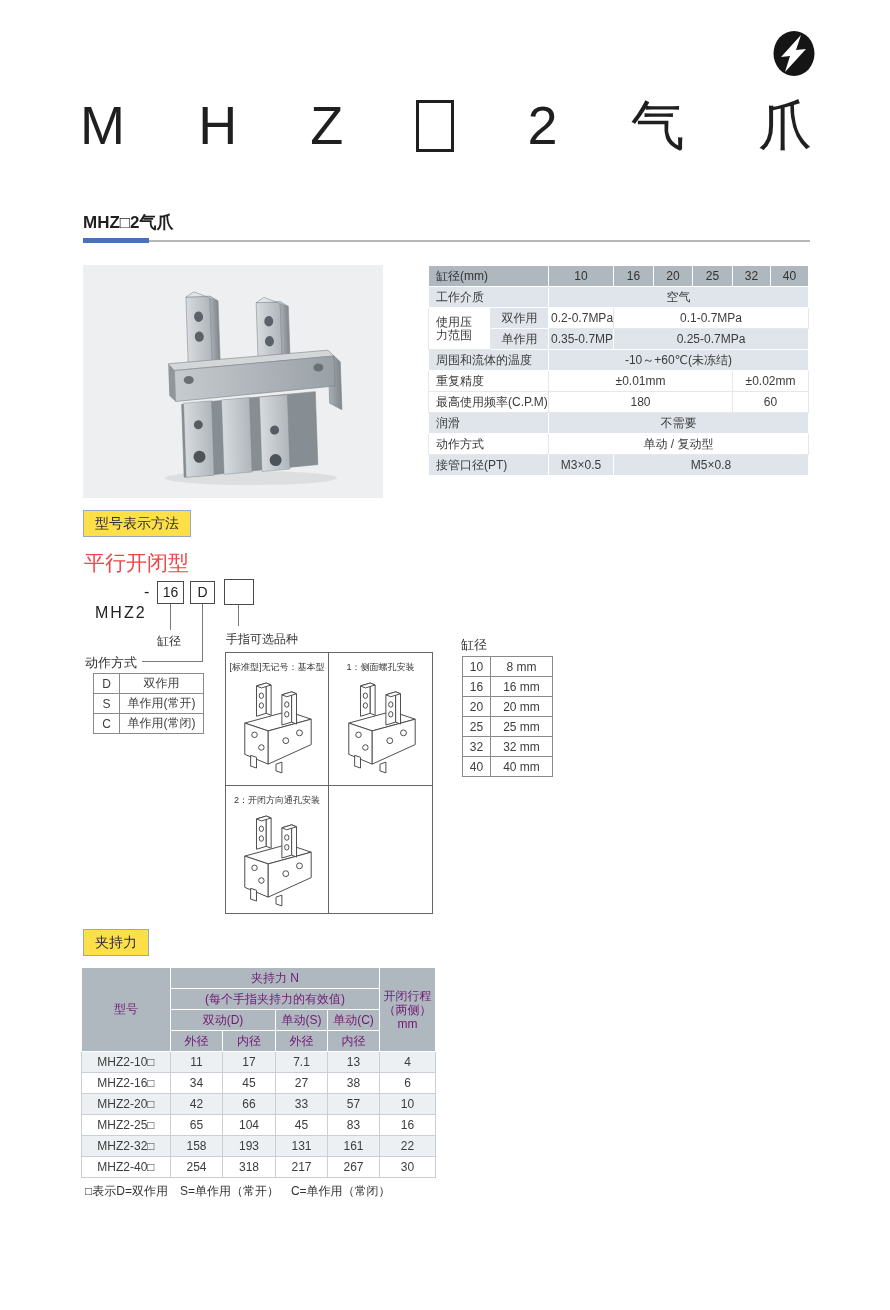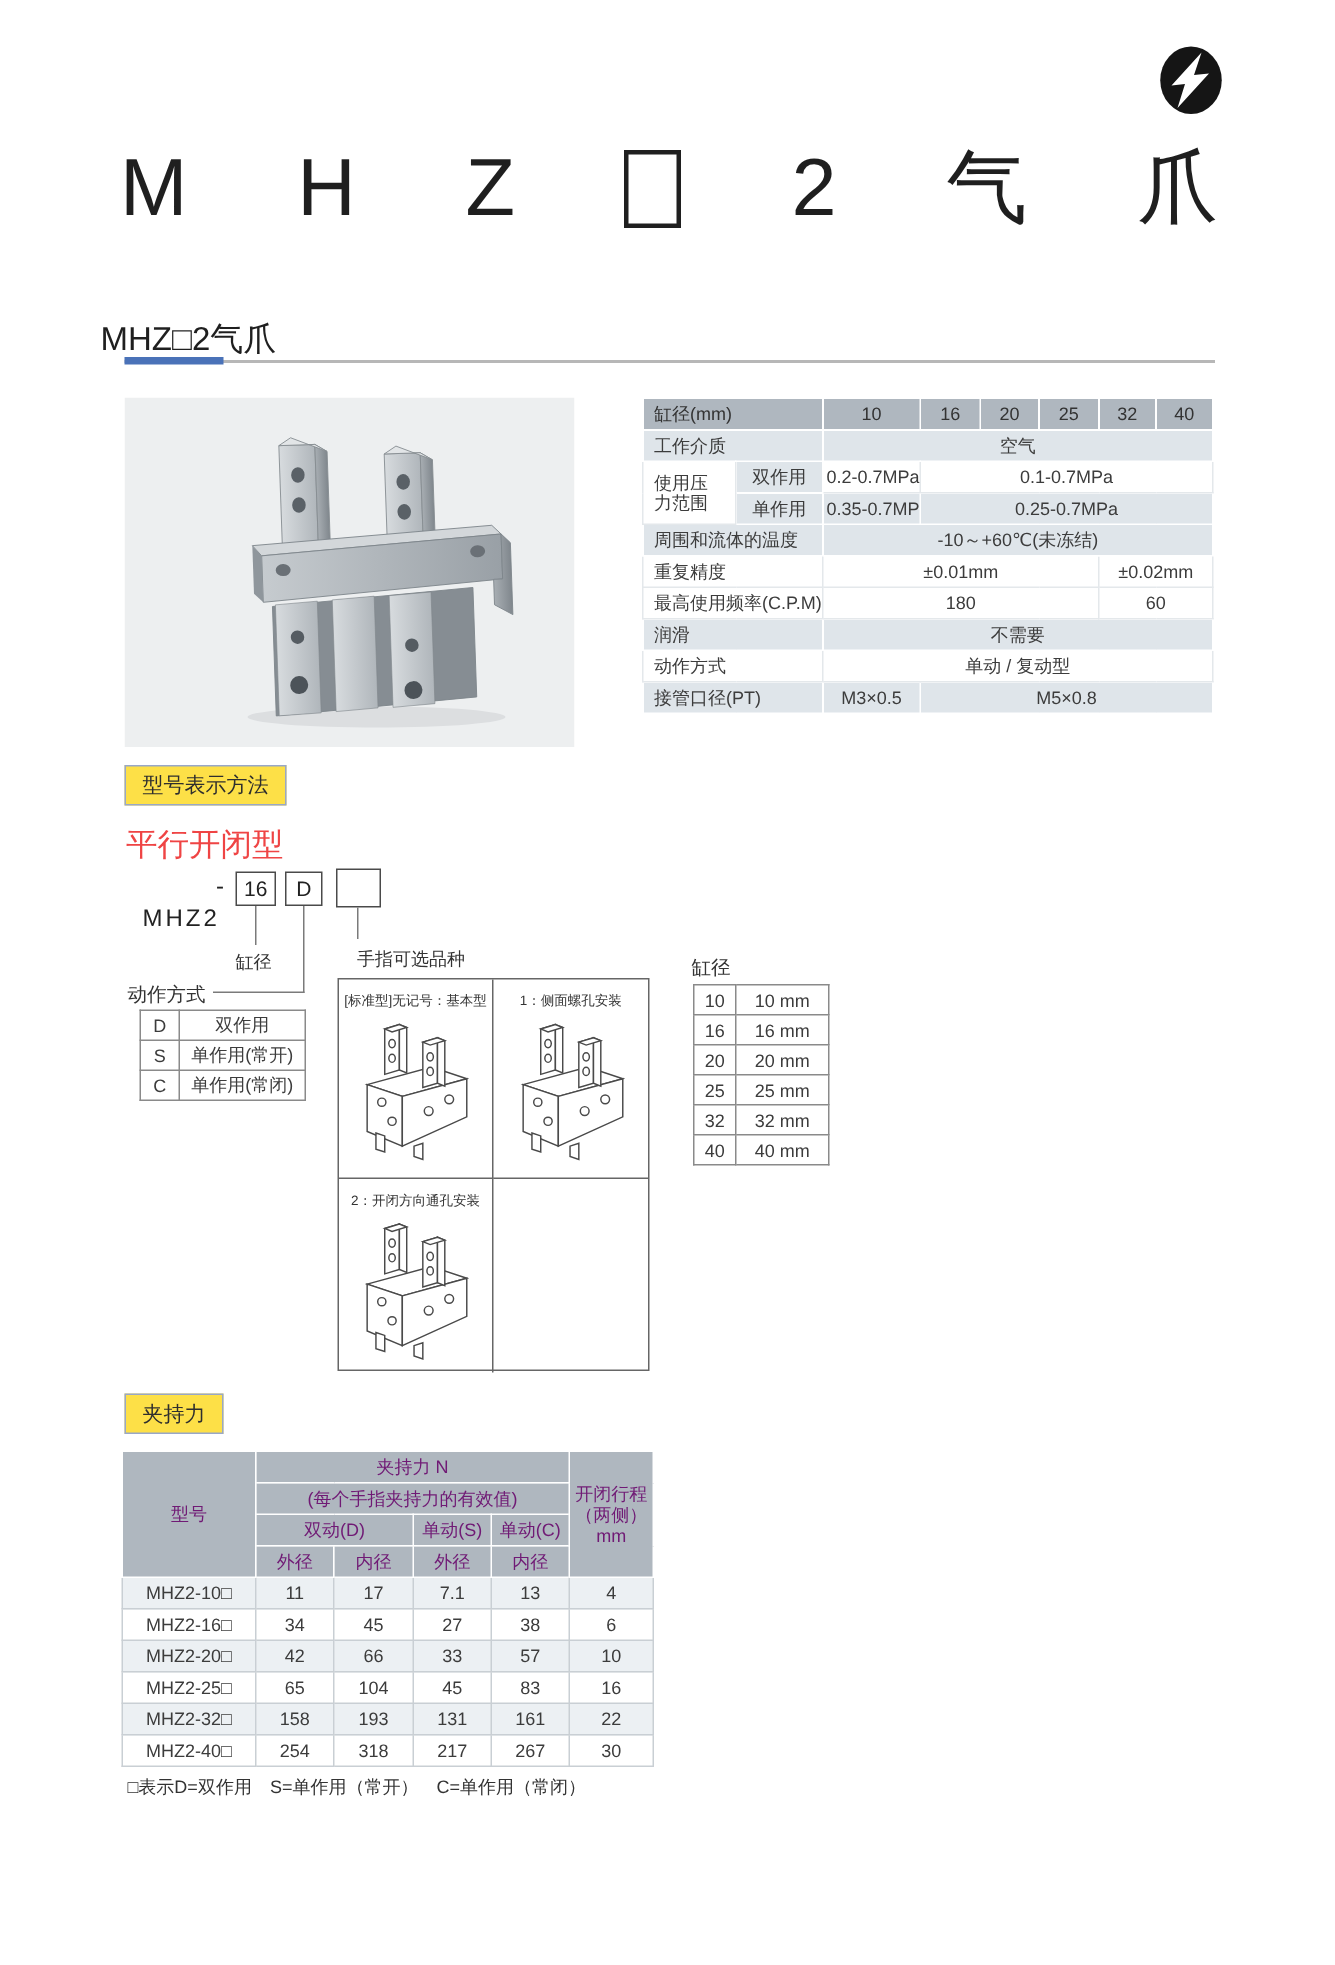--- a/index.html
+++ b/index.html
@@ -9,21 +9,21 @@
   
   .logo{position:absolute;left:772px;top:30px;}
 
   
   .big-title{position:absolute;left:80px;top:92px;width:732px;height:60px;
     display:flex;justify-content:space-between;align-items:flex-end;
     font-size:54px;line-height:1;color:#1f1f1f;}
   .title-box{width:38px;height:52px;border:3px solid #1f1f1f;box-sizing:border-box;}
 
   
-  .sec-heading{position:absolute;left:67px;top:211px;font-size:22px;font-weight:normal;color:#1f1f1f;}
+  .sec-heading{position:absolute;left:83px;top:211px;font-size:17px;font-weight:bold;color:#1f1f1f;}
   .rule-gray{position:absolute;left:83px;top:240px;width:727px;height:2px;background:#b7b7b7;}
   .rule-blue{position:absolute;left:83px;top:238px;width:66px;height:5px;background:#4a72b8;}
 
   
   .product{position:absolute;left:83px;top:265px;width:300px;height:233px;}
 
   
   .spec{position:absolute;left:428px;top:265px;border-collapse:collapse;table-layout:fixed;
     width:380px;font-size:12px;color:#3c3c3c;}
   .spec td{height:20px;text-align:center;border:1px solid #e4e8eb;padding:0 2px;
@@ -265,21 +265,21 @@
   <div class="mzbox" style="left:157px;top:581px;width:27px;height:23px;">16</div>
   <div class="mzbox" style="left:190px;top:581px;width:25px;height:23px;">D</div>
   <div class="mzbox" style="left:224px;top:579px;width:30px;height:26px;"></div>
 
   <div class="cline" style="left:170px;top:604px;width:1px;height:26px;"></div>
   <div class="callout" style="left:157px;top:633px;">缸径</div>
   <div class="cline" style="left:202px;top:604px;width:1px;height:58px;"></div>
   <div class="cline" style="left:142px;top:661px;width:61px;height:1px;"></div>
   <div class="callout" style="left:85px;top:654px;font-size:13px;">动作方式</div>
   <div class="cline" style="left:238px;top:605px;width:1px;height:21px;"></div>
-  <div class="callout" style="left:238px;top:631px;">手指可选品种</div>
+  <div class="callout" style="left:226px;top:631px;">手指可选品种</div>
 
   <table class="mini" style="left:93px;top:673px;width:110px;">
     <colgroup>
         <col style="width:26px">
         <col style="width:84px">
       </colgroup>
     <tbody>
         <tr>
       <td>D</td>
       <td>双作用</td>
@@ -318,21 +318,21 @@
 
   <div class="callout" style="left:461px;top:636px;font-size:13px;">缸径</div>
   <table class="mini" style="left:462px;top:656px;width:90px;">
     <colgroup>
         <col style="width:28px">
         <col style="width:62px">
       </colgroup>
     <tbody>
         <tr>
       <td>10</td>
-      <td>10 mm</td>
+      <td>8 mm</td>
     </tr>
     <tr>
       <td>16</td>
       <td>16 mm</td>
     </tr>
     <tr>
       <td>20</td>
       <td>20 mm</td>
     </tr>
     <tr>

